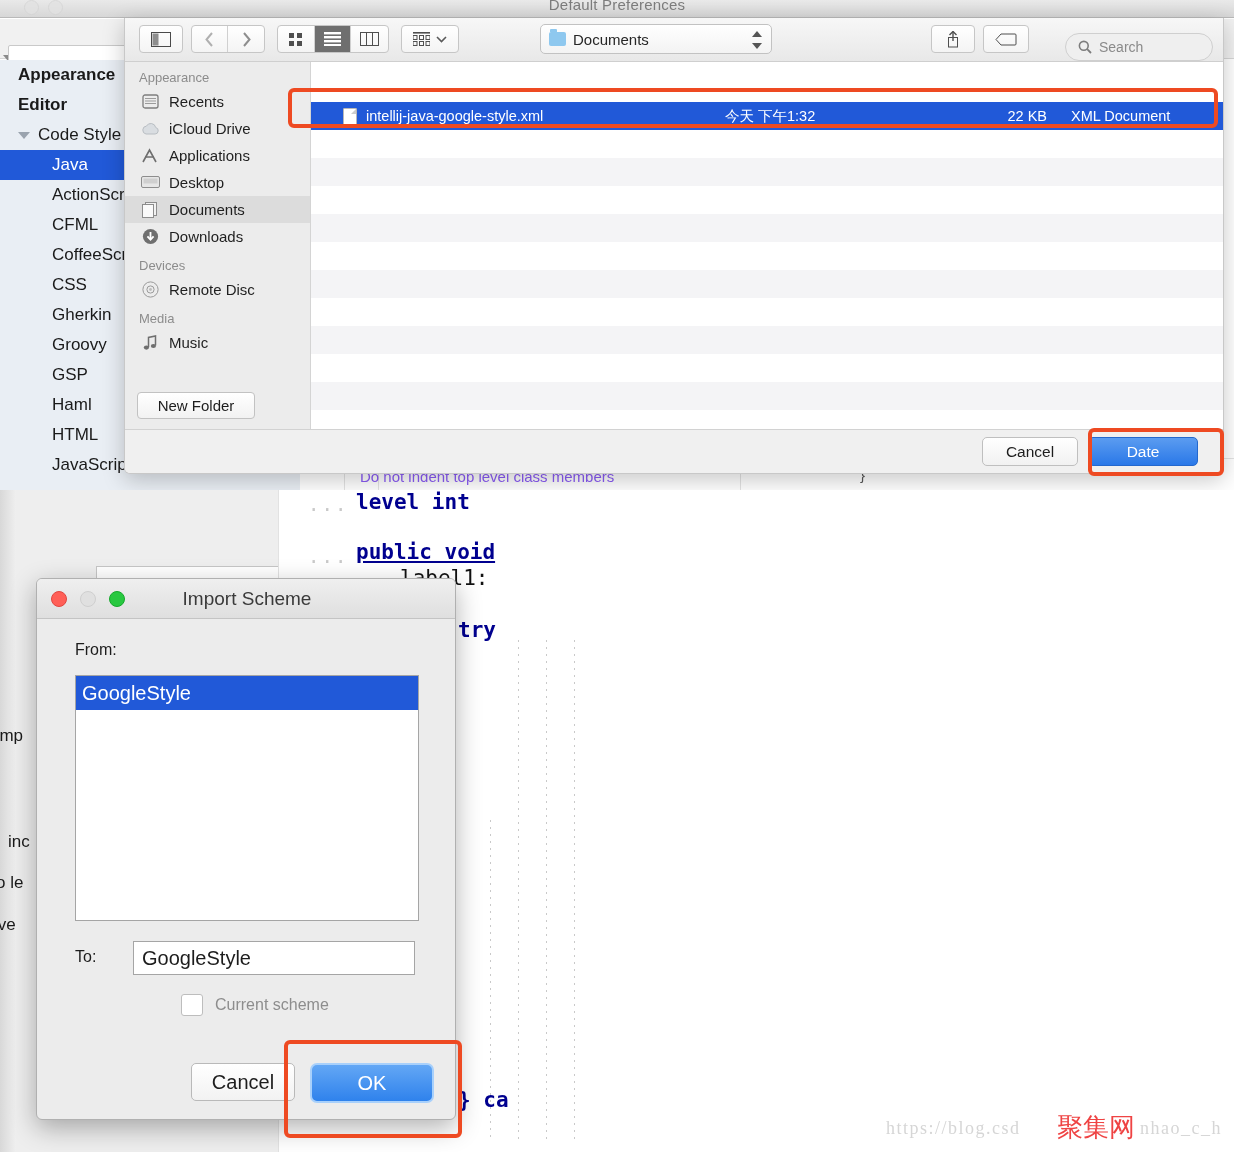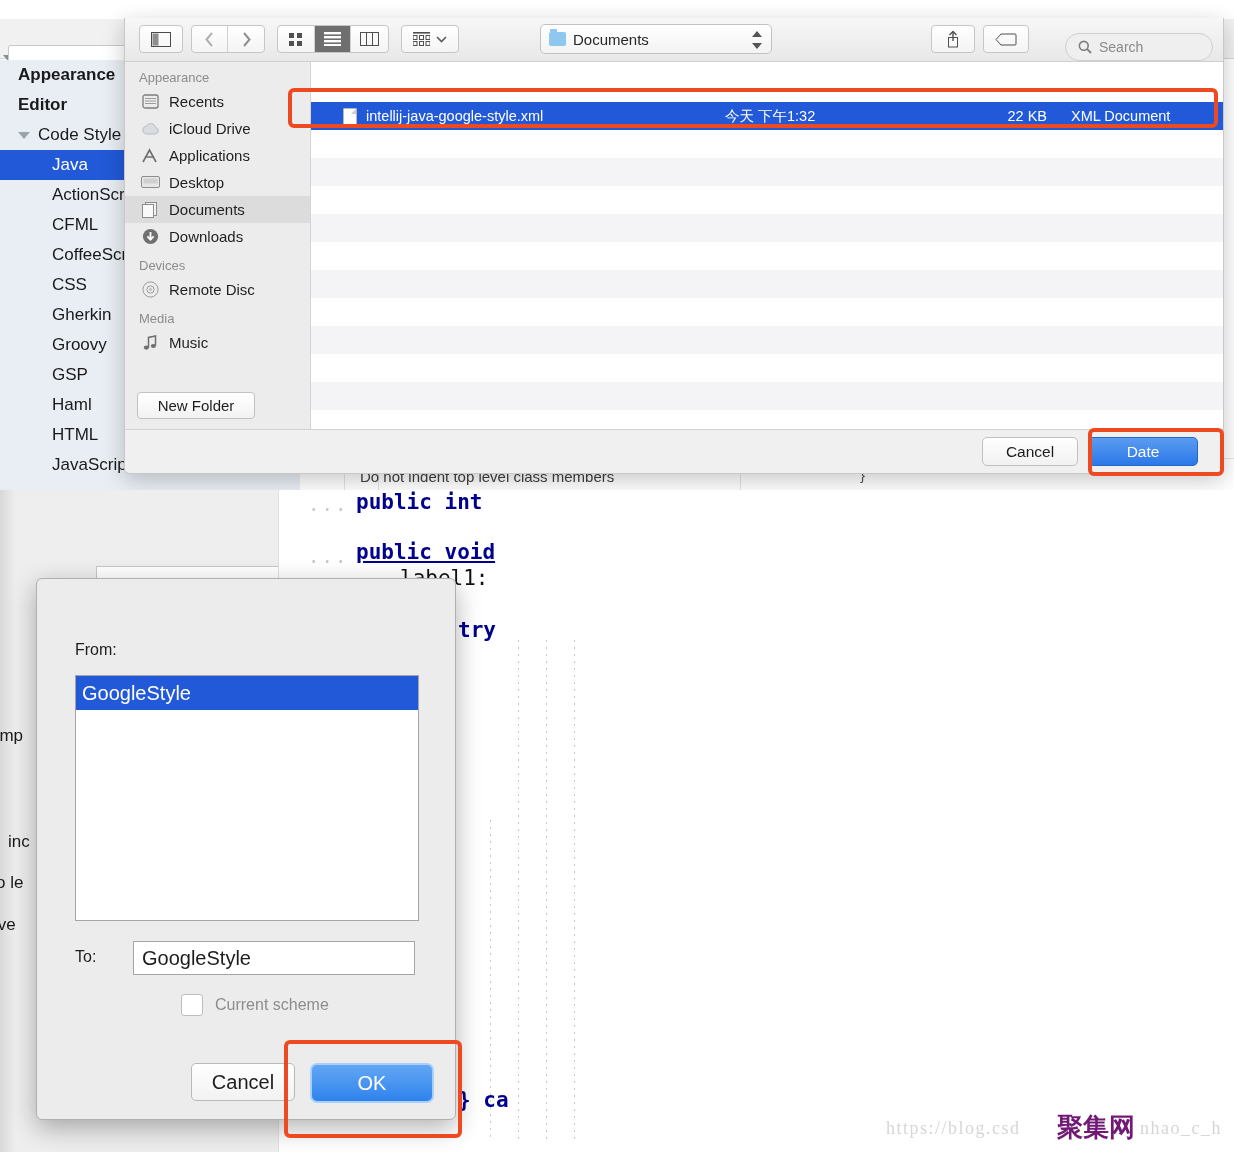--- a/index.html
+++ b/index.html
@@ -64,21 +64,21 @@
     border-left: 6px solid transparent; border-right: 6px solid transparent;
     border-top: 7px solid #9aa3ae; vertical-align: middle;
   }
 
   
   .prefs-right-bg {
     position: absolute; left: 300px; top: 60px; width: 934px; height: 430px;
     background: #ffffff;
   }
   .prefs-row-text {
-    position: absolute; font-size: 15px; color: #404040; white-space: nowrap;
+    position: absolute; font-size: 15px; color: #8b5cf6; white-space: nowrap;
   }
   .prefs-table-line {
     position: absolute; background: #e3e3e3;
   }
 
   
   .finder {
     position: absolute; left: 124px; top: 18px; width: 1100px; height: 456px;
     background: #f6f6f6;
     border: 1px solid #c8c8c8;
@@ -304,37 +304,42 @@
   }
 
   
   .wm {
     position: absolute; left: 886px; top: 1118px;
     font-family: "Liberation Serif", serif; font-size: 18px;
     color: #d6d6d6; letter-spacing: 1.5px; white-space: nowrap;
   }
   .wm-logo {
     position: absolute; left: 1057px; top: 1110px;
-    font-family: "Liberation Sans", sans-serif; font-weight: bold;
-    font-size: 26px; color: #701a75; letter-spacing: 0px;
+    font-family: "Liberation Sans", sans-serif; font-weight: normal;
+    font-size: 26px; color: #ef4444; letter-spacing: 0px;
   }
   .wm-tail {
     position: absolute; left: 1140px; top: 1118px;
     font-family: "Liberation Serif", serif; font-size: 18px; color: #d6d6d6;
     letter-spacing: 1.5px;
   }
   svg { display: block; }
 </style>
 </head>
 <body>
 
 <div id="root">
 
   <div id="upper">
 
+    <div class="prefs-titlebar">
+      <div class="traffic-faded tl1"></div>
+      <div class="traffic-faded tl2"></div>
+      <div class="prefs-title">Default Preferences</div>
+    </div>
 
     <div class="prefs-search-row">
       <div class="prefs-filter-caret"></div>
       <div class="prefs-search-box"></div>
     </div>
 
     <div class="prefs-right-bg">
       <div class="prefs-table-line" style="left:4px;top:398px;width:930px;height:1px;"></div>
       <div class="prefs-table-line" style="left:44px;top:364px;width:1px;height:70px;"></div>
       <div class="prefs-table-line" style="left:78px;top:364px;width:1px;height:70px;"></div>
@@ -593,38 +598,44 @@
       <div class="frag" style="left:8px;top:342px;">inc</div>
       <div class="frag" style="left:-4px;top:383px;">o le</div>
       <div class="frag" style="left:-6px;top:425px;">ive</div>
       <div class="prefs-panel-inner"></div>
     </div>
 
     <div class="editor">
       <div class="gutter-line"></div>
 
       <div class="dots" style="left:30px;top:3px;">... </div>
-      <div class="code-line" style="left:78px;top:0px;">public int</div>
+      <div class="code-line" style="left:78px;top:0px;">level int</div>
 
       <div class="dots" style="left:30px;top:55px;">... </div>
       <div class="code-line" style="left:78px;top:50px;text-decoration:underline;">public void</div>
 
       <div class="code-line" style="left:122px;top:76px;color:#121212;font-weight:normal;">label1:</div>
 
       <div class="code-line" style="left:180px;top:128px;">try</div>
 
       <div class="code-line" style="left:180px;top:598px;">} ca</div>
 
       <div class="guide-col" style="left:240px;top:150px;height:500px;"></div>
       <div class="guide-col" style="left:268px;top:150px;height:500px;"></div>
       <div class="guide-col" style="left:296px;top:150px;height:500px;"></div>
       <div class="guide-col" style="left:212px;top:330px;height:320px;"></div>
     </div>
 
     <div class="dlg">
+      <div class="dlg-title">
+        <span class="tl red"></span>
+        <span class="tl yel"></span>
+        <span class="tl grn"></span>
+        <span class="t">Import Scheme</span>
+      </div>
 
       <div class="dlg-label" style="left:38px;top:62px;">From:</div>
 
       <div class="from-list">
         <div class="sel-row">GoogleStyle</div>
       </div>
 
       <div class="dlg-label" style="left:38px;top:369px;">To:</div>
       <div class="to-field">GoogleStyle</div>
 

